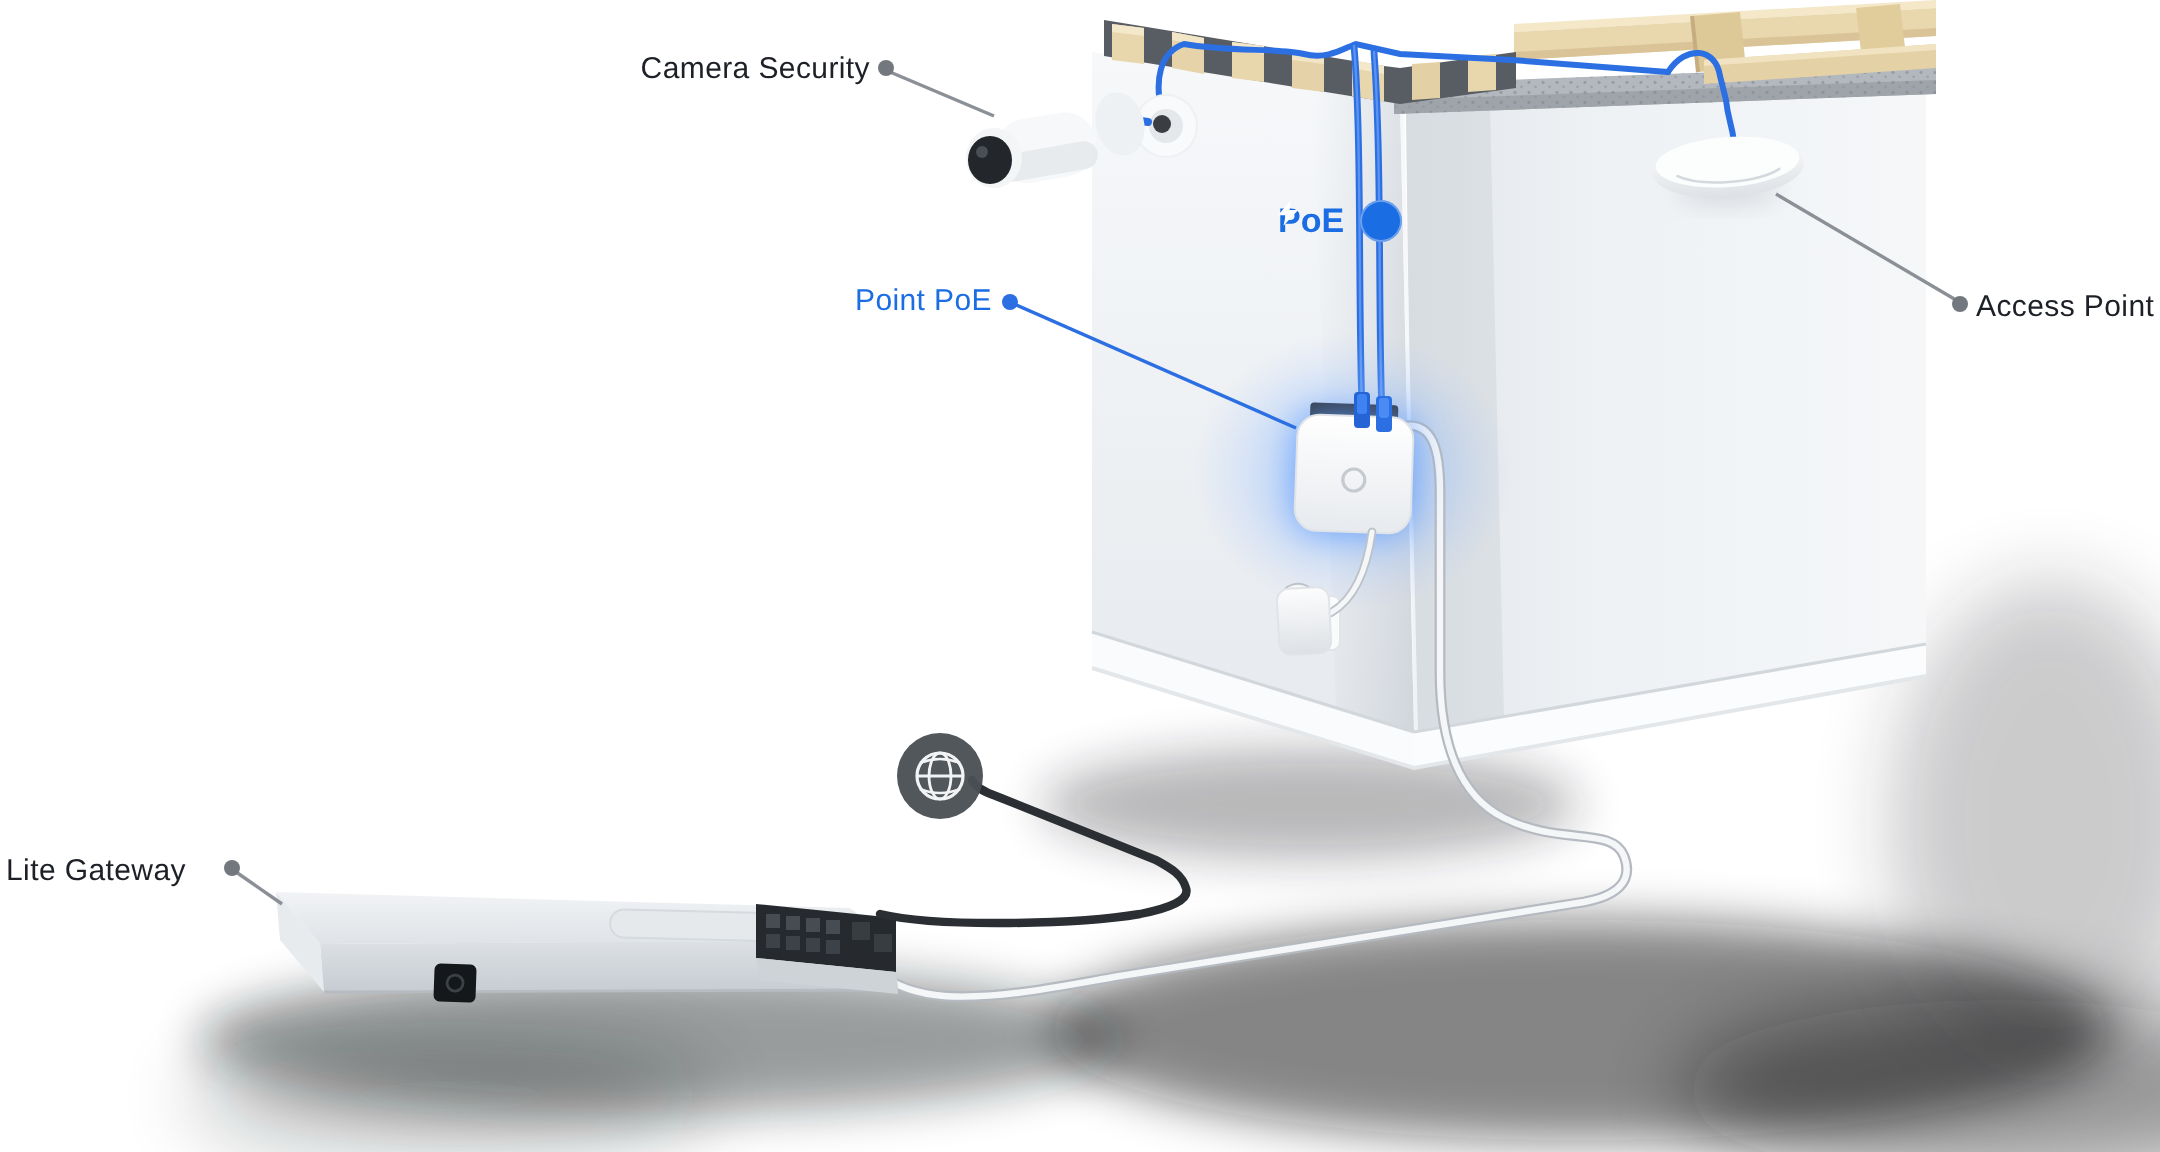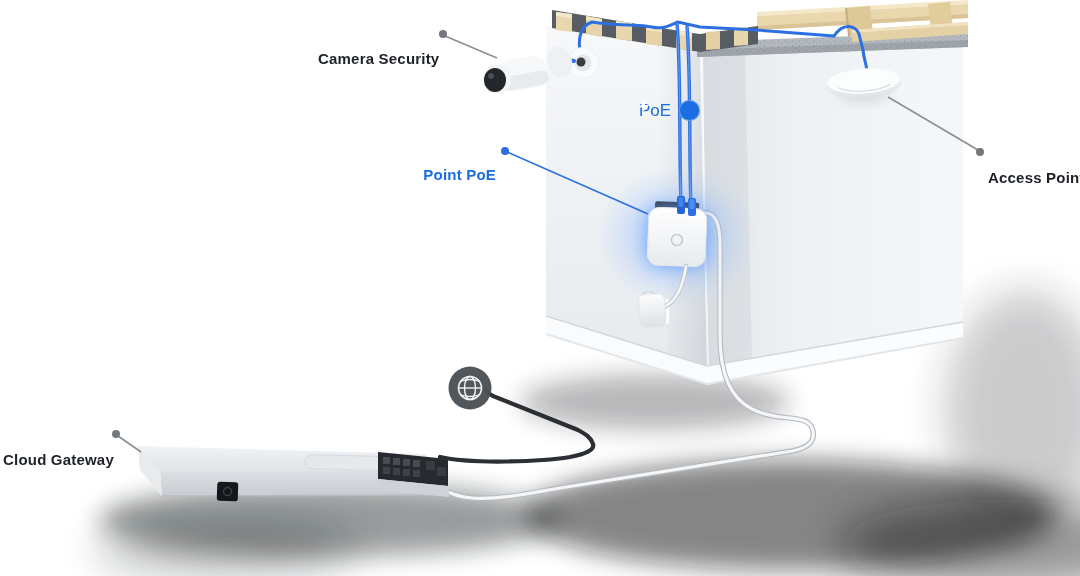--- a/index.html
+++ b/index.html
@@ -1,25 +1,25 @@
 <!DOCTYPE html>
 <html style="--accent_blue: #1b6de3; --label_text: #1d2127; --glow_blue: #74aaff; --background: #ffffff;"><head>
 <meta charset="utf-8">
 <style>
   html,body{margin:0;padding:0;background:#fff;}
   .scene{position:relative;width:1080px;height:576px;overflow:hidden;
          background:var(--background,#ffffff);
          font-family:"Liberation Sans",sans-serif;}
   .scene svg{position:absolute;left:0;top:0;}
-  .lbl{position:absolute;font-size:15px;font-weight:700;letter-spacing:.2px;
-       color:var(--label_text,#1d2127);white-space:nowrap;margin-top:24px;}
+  .lbl{position:absolute;font-size:15px;font-weight:400;letter-spacing:.2px;
+       color:var(--label_text,#1d2127);white-space:nowrap;}
   .lbl.blue{color:var(--accent_blue,#1b6de3);}
   .lbl.right{text-align:right;}
   .poe-row{position:absolute;display:flex;align-items:center;gap:8px;
-           font-size:17px;font-weight:400;color:var(--accent_blue,#1b6de3);}
+           font-size:17px;font-weight:700;color:var(--accent_blue,#1b6de3);}
   .poe-badge{width:21px;height:21px;border-radius:50%;
              background:var(--accent_blue,#1b6de3);
              display:flex;align-items:center;justify-content:center;
              box-shadow:0 0 0 1px rgba(255,255,255,.35) inset;}
   .poe-badge svg{display:block;}
 </style>
 </head>
 <body>
 
 <div class="scene">
@@ -270,15 +270,15 @@
     <svg width="11" height="13" viewBox="0 0 12 14">
           <path d="M7 0 L0 8.2 H4.2 L3 14 L11 5.4 H6.3 Z" fill="#ffffff"></path>
         </svg>
   </span>
 </div>
 
 <div class="lbl blue right" style="left:420px;top:142px;width:76px;">Point PoE</div>
 
 <div class="lbl" style="left:988px;top:145px;">Access Point</div>
 
-<div class="lbl" style="left:3px;top:427px;">Cloud Gateway</div>
+<div class="lbl" style="left:3px;top:427px;">Lite Gateway</div>
 
 </div>
 
 </body></html>

